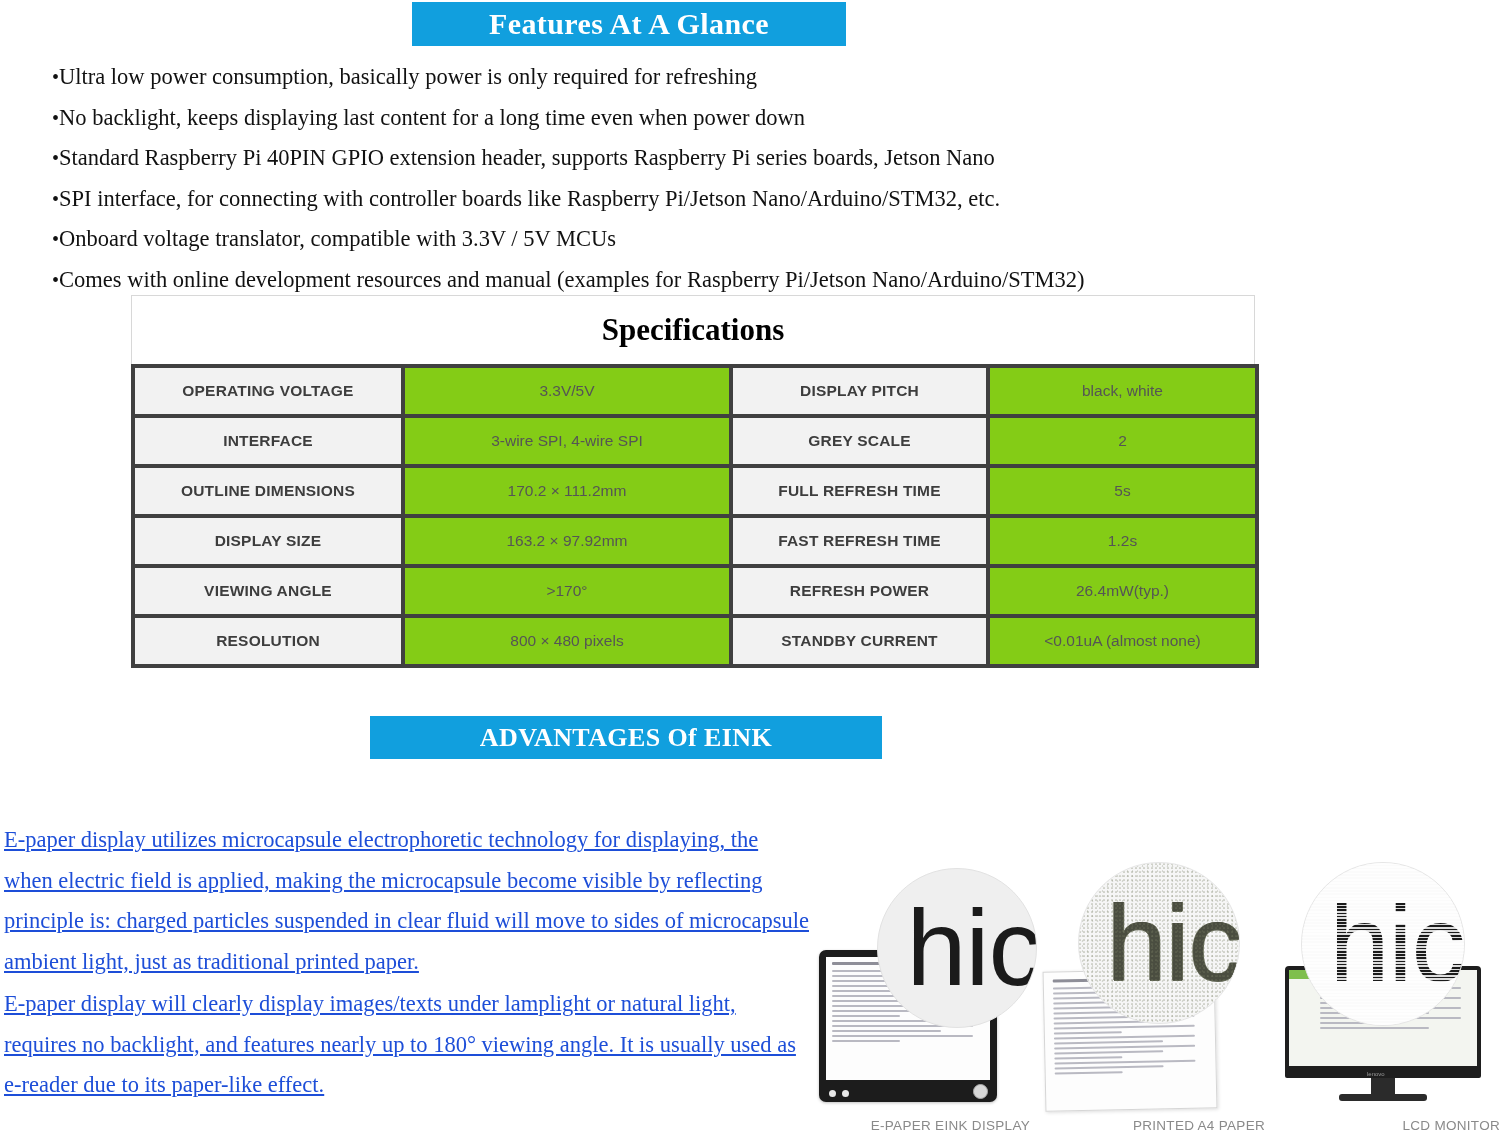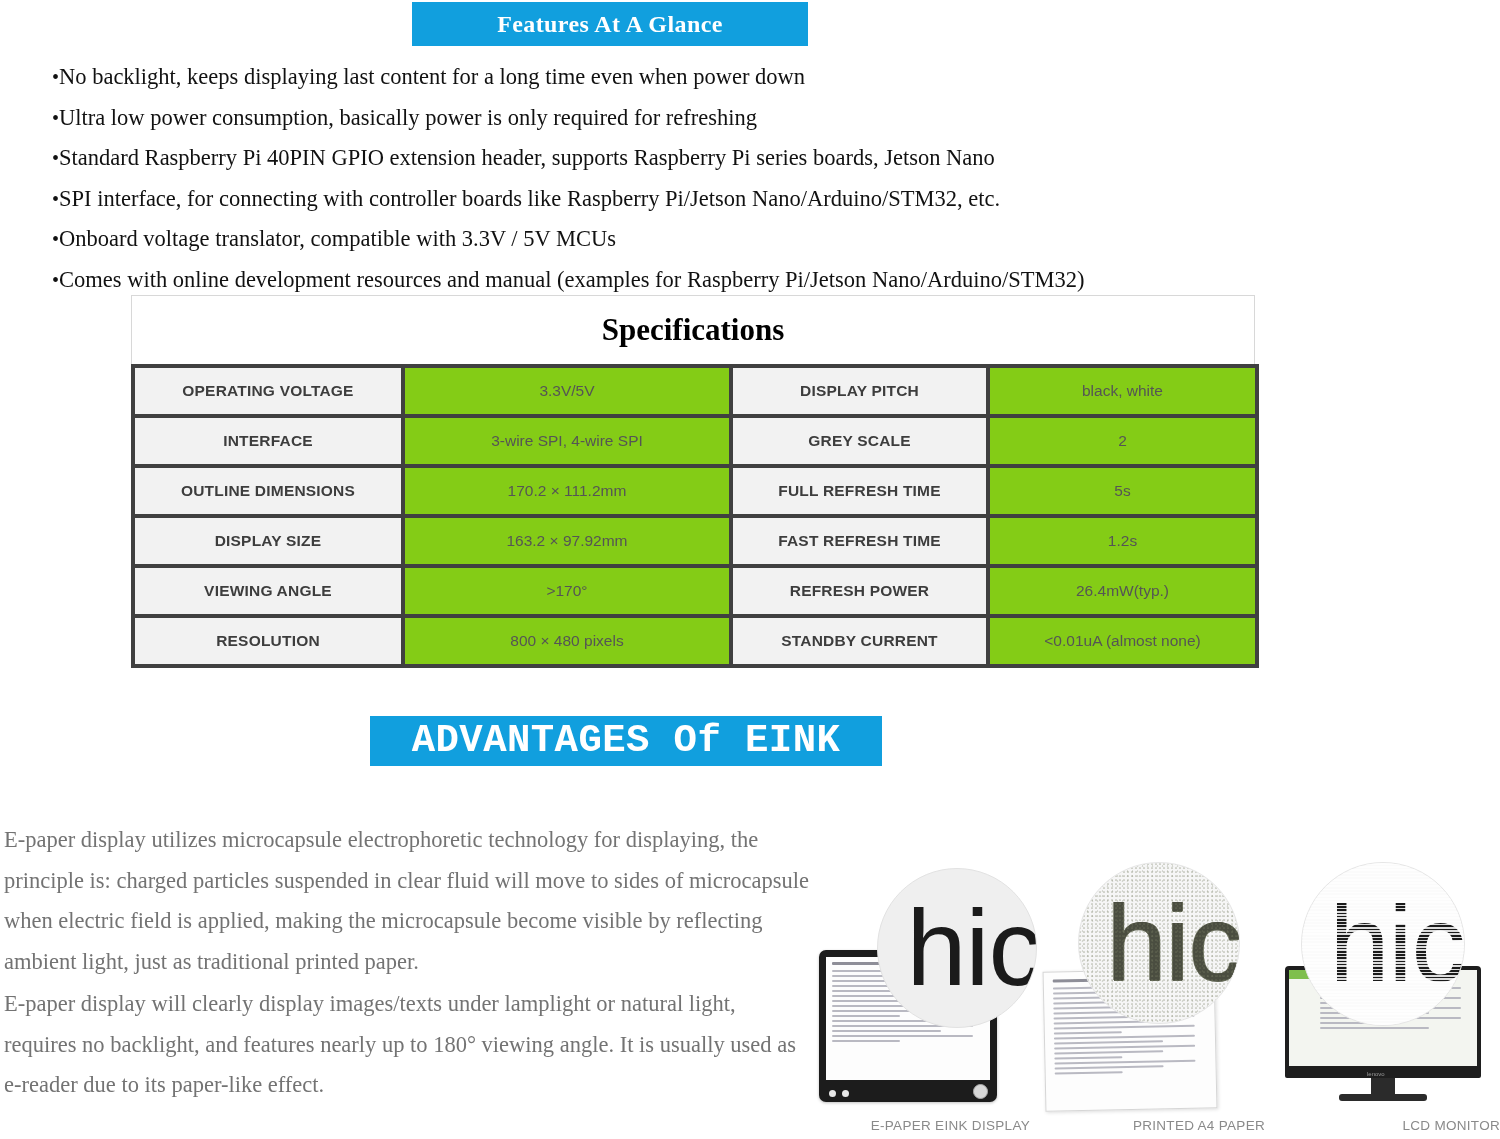--- a/index.html
+++ b/index.html
@@ -25,28 +25,27 @@
     font-weight: bold;
     text-align: center;
     letter-spacing: 0.4px;
     display: flex;
     align-items: center;
     justify-content: center;
     box-sizing: border-box;
   }
   #banner-features {
     left: 412px; top: 2px;
-    width: 396px; height: 44px;
-    font-size: 24px;
+    width: 434px; height: 44px;
+    font-size: 30px;
   }
   #banner-advantages {
     left: 370px; top: 716px;
-    width: 512px; height: 50px;
-    font-size: 39px;
-    font-family: Liberation Mono, monospace;
+    width: 512px; height: 43px;
+    font-size: 26px;
   }
 
   
   .features {
     position: absolute;
     left: 52px;
     top: 57px;
     width: 1250px;
   }
   .feature-line {
@@ -112,22 +111,23 @@
   
   .adv-text {
     position: absolute;
     left: 4px;
     top: 820px;
     width: 840px;
   }
   .adv-line {
     font-size: 22.5px;
     line-height: 40.5px;
-    color: #737373;
+    color: #1d4ed8;
     white-space: nowrap;
+    text-decoration: underline;
   }
   .adv-gap { height: 2px; }
 
   
   .figures {
     position: absolute;
     left: 805px;
     top: 862px;
     width: 695px;
     height: 277px;
@@ -321,24 +321,24 @@
 </style>
 </head>
 <body>
 
 <div class="banner" id="banner-features">
   <span>Features At A Glance</span>
 </div>
 
 <div class="features">
   <div class="feature-line">
+    <span class="dot">•</span><span>Ultra low power consumption, basically power is only required for refreshing</span>
+  </div>
+  <div class="feature-line">
     <span class="dot">•</span><span>No backlight, keeps displaying last content for a long time even when power down</span>
-  </div>
-  <div class="feature-line">
-    <span class="dot">•</span><span>Ultra low power consumption, basically power is only required for refreshing</span>
   </div>
   <div class="feature-line">
     <span class="dot">•</span><span>Standard Raspberry Pi 40PIN GPIO extension header, supports Raspberry Pi series boards, Jetson Nano</span>
   </div>
   <div class="feature-line">
     <span class="dot">•</span><span>SPI interface, for connecting with controller boards like Raspberry Pi/Jetson Nano/Arduino/STM32, etc.</span>
   </div>
   <div class="feature-line">
     <span class="dot">•</span><span>Onboard voltage translator, compatible with 3.3V / 5V MCUs</span>
   </div>
@@ -398,22 +398,22 @@
     </tbody>
   </table>
 </div>
 
 <div class="banner" id="banner-advantages">
   <span>ADVANTAGES Of EINK</span>
 </div>
 
 <div class="adv-text">
   <div class="adv-line">E-paper display utilizes microcapsule electrophoretic technology for displaying, the</div>
+  <div class="adv-line">when electric field is applied, making the microcapsule become visible by reflecting</div>
   <div class="adv-line">principle is: charged particles suspended in clear fluid will move to sides of microcapsule</div>
-  <div class="adv-line">when electric field is applied, making the microcapsule become visible by reflecting</div>
   <div class="adv-line">ambient light, just as traditional printed paper.</div>
   <div class="adv-gap"></div>
   <div class="adv-line">E-paper display will clearly display images/texts under lamplight or natural light,</div>
   <div class="adv-line">requires no backlight, and features nearly up to 180° viewing angle. It is usually used as</div>
   <div class="adv-line">e-reader due to its paper-like effect.</div>
 </div>
 
 <div class="figures">
 
   <div class="figure" id="fig-epaper">

